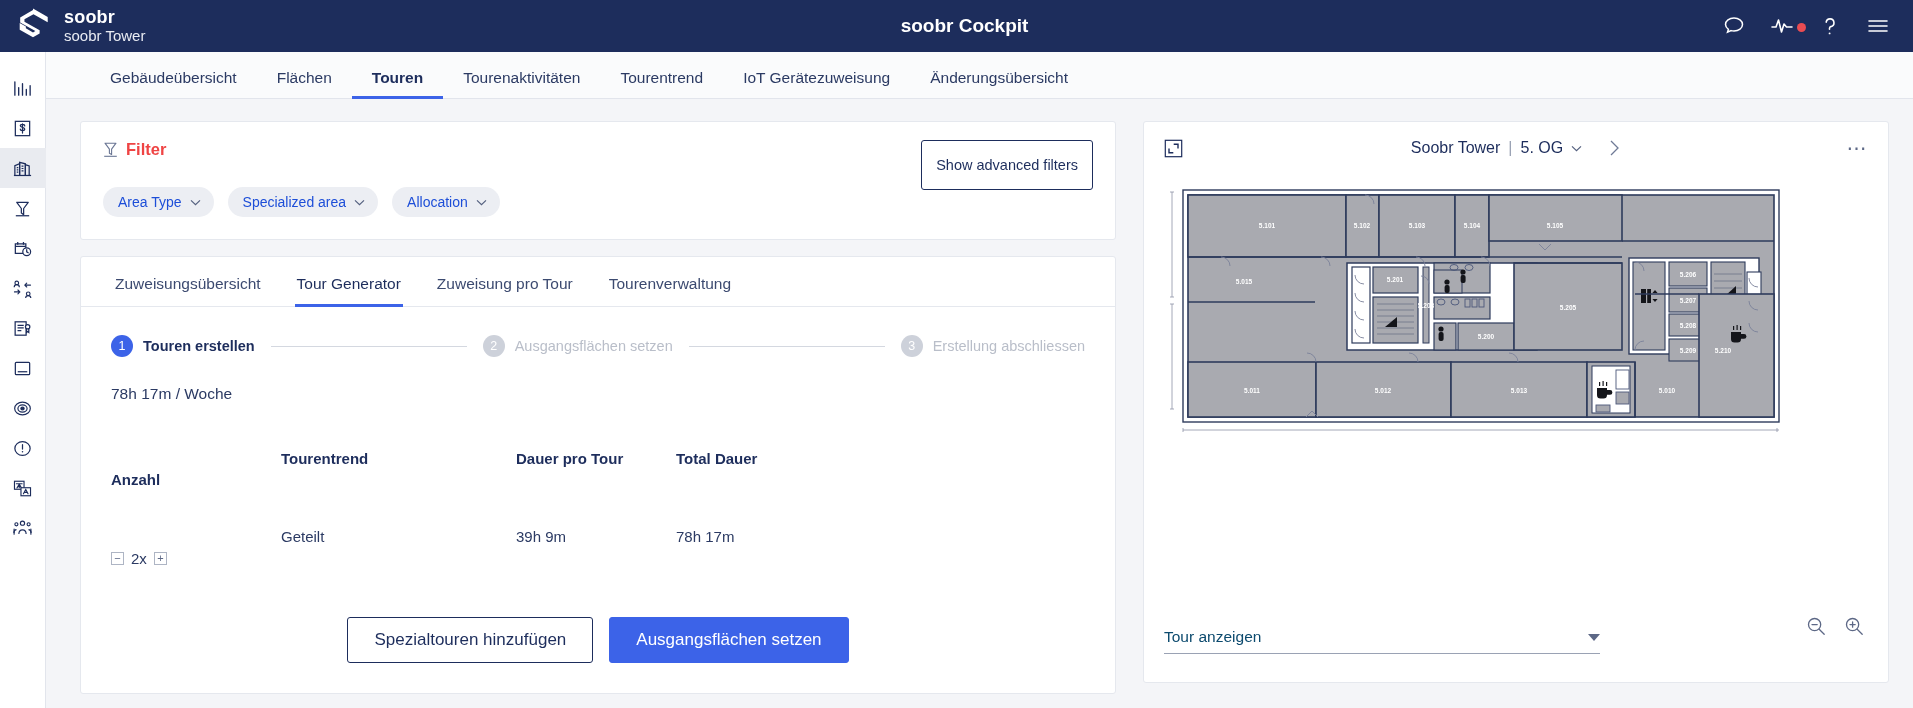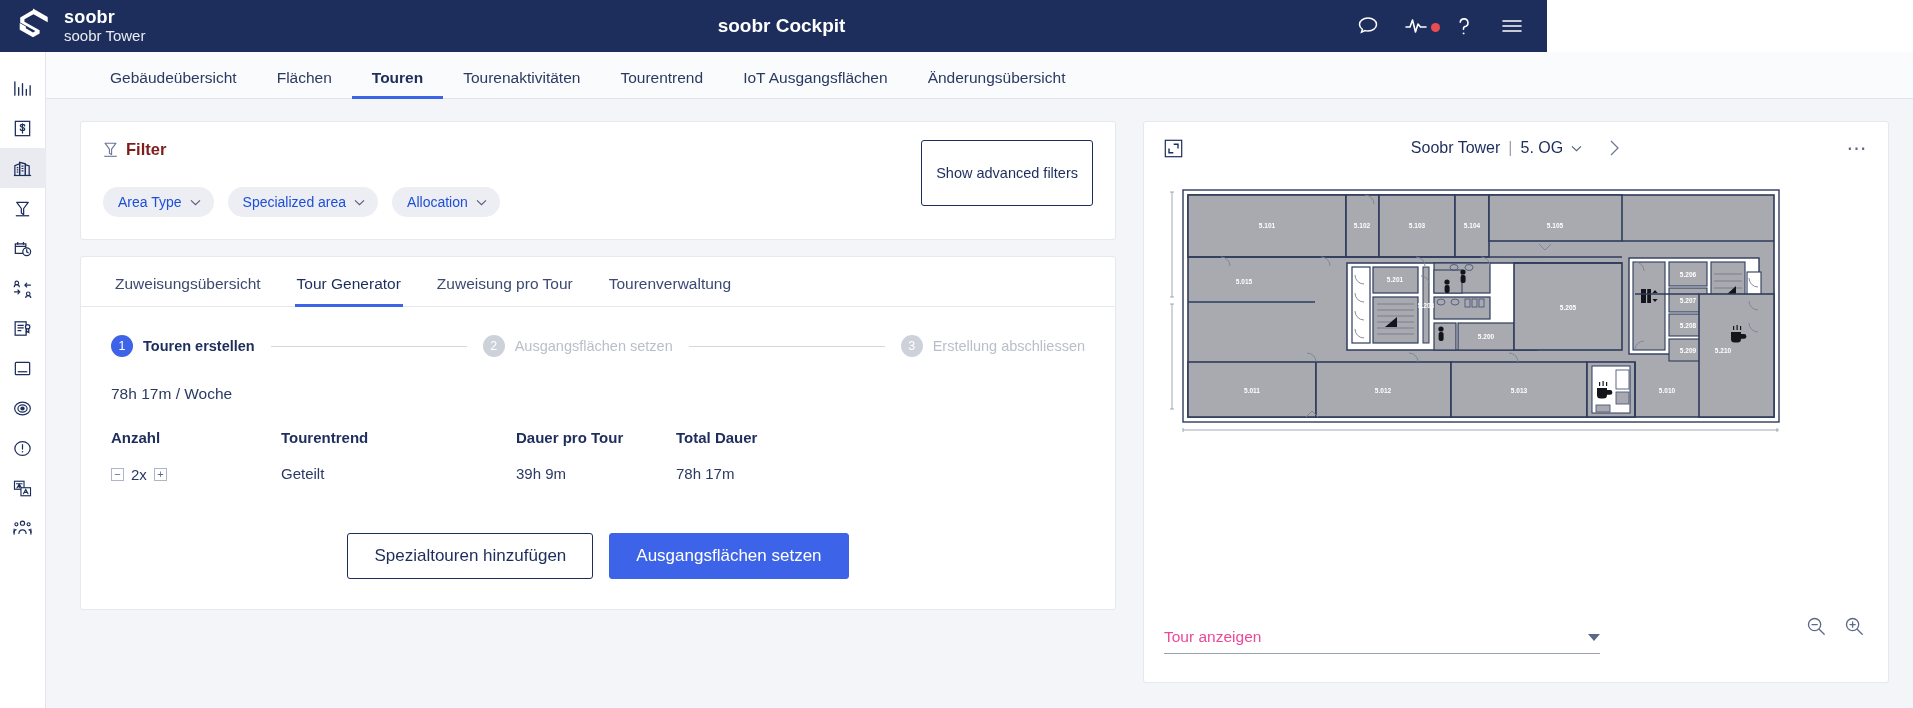--- a/index.html
+++ b/index.html
@@ -7,21 +7,21 @@
     width: 1913px; height: 708px;
     overflow: hidden;
     background: #ffffff;
     font-family: "Liberation Sans", sans-serif;
     color: #1d2d5c;
   }
 
   
   .topbar {
     position: absolute; top: 0; left: 0;
-    width: 1547px; height: 52px;
+    width: 1913px; height: 52px;
     background: #1d2d5c;
     display: flex; align-items: center;
   }
   .brand { display: flex; align-items: center; padding-left: 14px; width: 260px; }
   .brand-logo { width: 38px; height: 40px; flex: 0 0 38px; }
   .brand-text { margin-left: 12px; line-height: 1.05; }
   .brand-name { font-size: 18px; font-weight: bold; color: #fff; letter-spacing: .2px; }
   .brand-sub { font-size: 15px; color: #e9ecf3; font-weight: normal; margin-top: 1px; }
   .app-title {
     position: absolute; left: 16px; right: 0; text-align: center;
@@ -77,26 +77,26 @@
     background: #f4f5f8;
     padding: 22px 24px 0 34px;
     display: flex; gap: 27px;
   }
 
   
   .left-col { width: 1036px; flex: 0 0 1036px; }
   .card { background: #fff; border: 1px solid #e5e8ee; border-radius: 3px; }
   .filter-card { padding: 18px 22px 22px 22px; position: relative; }
   .filter-head { display: flex; align-items: center; }
-  .filter-title { font-size: 16.5px; font-weight: bold; color: #7f1d1d; margin-left: 8px; }
+  .filter-title { font-size: 16.5px; font-weight: bold; color: #ef4444; margin-left: 8px; }
   .funnel { width: 15px; height: 17px; display: block; color: #6a7694; }
   .adv-btn {
     position: absolute; right: 22px; top: 18px;
     border: 1px solid #1d2d5c; background: #fff; color: #1d2d5c;
-    font-size: 14.5px; font-family: inherit; padding: 24px 14px;
+    font-size: 14.5px; font-family: inherit; padding: 16px 14px;
     border-radius: 3px; cursor: pointer; white-space: nowrap;
   }
   .filter-row { display: flex; align-items: center; margin-top: 28px; gap: 14px; }
   .search-field {
     width: 226px; border: none; border-bottom: 1px solid #b6bcca;
     background: transparent; font-family: inherit; font-size: 15.5px;
     color: #1d2d5c; padding: 4px 2px 7px 2px; outline: none;
   }
   .search-field::placeholder { color: #8b93a7; }
   .chip {
@@ -134,21 +134,21 @@
     display: flex; align-items: center; padding: 28px 30px 0 30px;
   }
   .summary-label { font-size: 16.5px; font-weight: bold; color: #1d2d5c; width: 520px; }
   .summary-value { font-size: 15.5px; color: #2b3a63; }
 
   .tbl { width: 100%; padding: 0 30px; margin-top: 26px; }
   .tbl-row { display: flex; align-items: center; }
   .tbl-head .tcell { font-weight: bold; font-size: 15px; color: #1d2d5c; }
   .tbl-body { margin-top: 18px; }
   .tbl-body .tcell { font-size: 15px; color: #2b3a63; }
-  .c1 { width: 170px; } .c2 { width: 235px; } .c3 { width: 160px; } .c4 { width: 160px; }
+  .c1 { width: 170px; margin-top: 42px; } .c2 { width: 235px; } .c3 { width: 160px; } .c4 { width: 160px; }
   .stepbox {
     width: 13px; height: 13px; border: 1px solid #aeb5c4; color: #5d6piece;
     color: #5d6886; display: inline-flex; align-items: center; justify-content: center;
     font-size: 11px; line-height: 1; cursor: pointer; vertical-align: middle;
   }
   .qty { display: inline-flex; align-items: center; gap: 7px; }
 
   .btn-row { display: flex; justify-content: center; gap: 16px; margin-top: 50px; }
   .btn {
     font-family: inherit; font-size: 17px; border-radius: 3px;
@@ -173,21 +173,21 @@
   .dots { margin-left: auto; color: #5d6886; font-size: 20px; letter-spacing: 1.5px; cursor: pointer; line-height: 1; }
 
   .map-stage { position: relative; height: 385px; }
   .floorplan { position: absolute; left: 25px; top: 10px; }
   .map-foot { position: absolute; left: 0; right: 0; bottom: 0; height: 110px; }
   .tour-select {
     position: absolute; left: 20px; bottom: 28px; width: 436px;
     border-bottom: 1px solid #9aa2b4; display: flex; align-items: center;
     padding-bottom: 7px; cursor: pointer;
   }
-  .tour-select-label { font-size: 15.5px; color: #ec4899; }
+  .tour-select-label { font-size: 15.5px; color: #0c4a6e; }
   .caret { margin-left: auto; width: 0; height: 0;
            border-left: 6px solid transparent; border-right: 6px solid transparent;
            border-top: 7px solid #5d6886; }
   .zoom-ctrls { position: absolute; right: 24px; bottom: 46px; display: flex; gap: 18px; }
   .zoom-btn { width: 20px; height: 20px; color: #5d6886; cursor: pointer; }
 </style>
 </head>
 <body>
 
 <div class="topbar">
@@ -326,21 +326,21 @@
     </svg>
   </div>
 </div>
 
 <div class="navbar">
   <div class="navtab">Gebäudeübersicht</div>
   <div class="navtab">Flächen</div>
   <div class="navtab active">Touren</div>
   <div class="navtab">Tourenaktivitäten</div>
   <div class="navtab">Tourentrend</div>
-  <div class="navtab">IoT Ausgangsflächen</div>
+  <div class="navtab">IoT Gerätezuweisung</div>
   <div class="navtab">Änderungsübersicht</div>
 </div>
 
 <div class="page">
 
   <div class="left-col">
 
     <div class="card filter-card">
       <div class="filter-head">
         <span>

